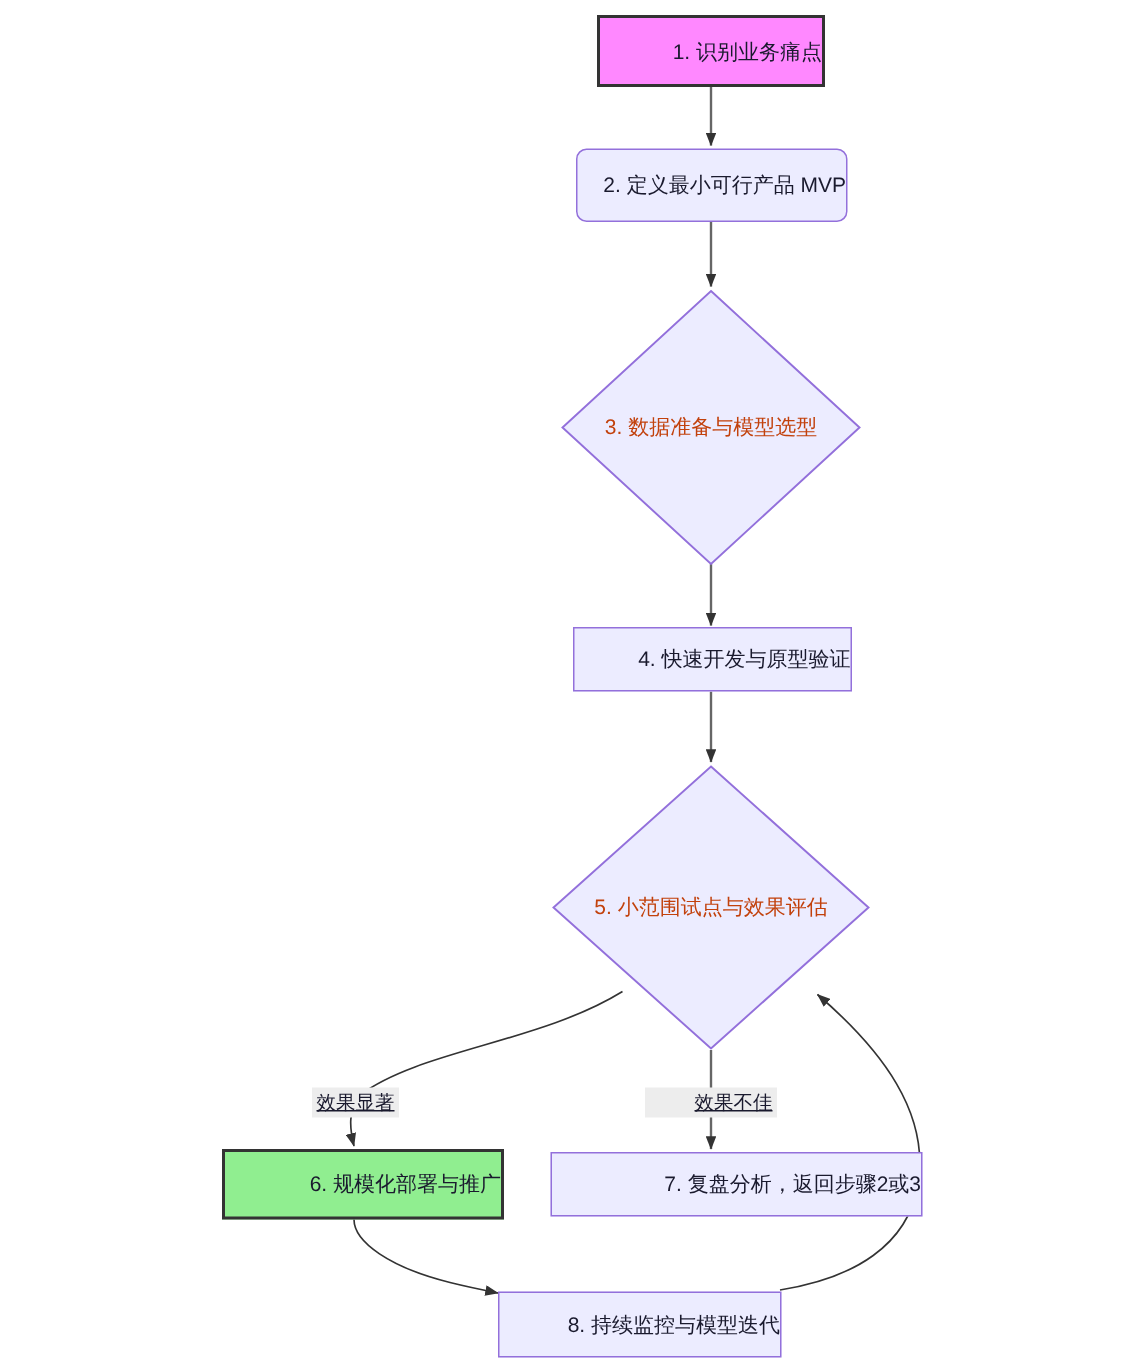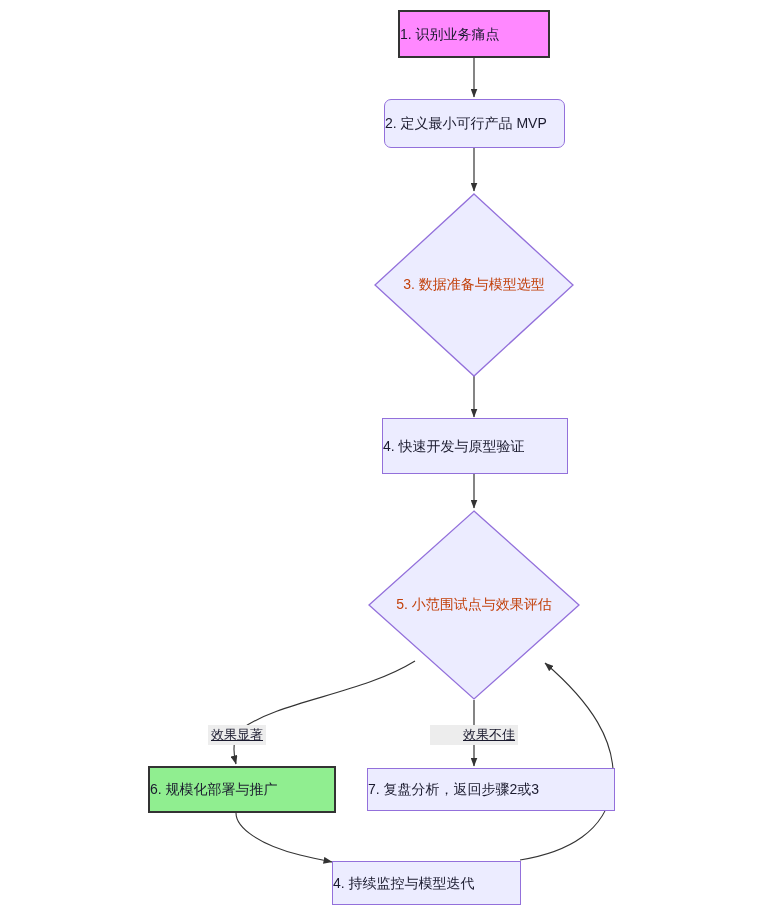--- a/index.html
+++ b/index.html
@@ -22,21 +22,21 @@
     left: 0;
     top: 0;
     width: 760px;
     height: 909px;
   }
   .node {
     position: absolute;
     box-sizing: border-box;
     display: flex;
     align-items: center;
-    justify-content: flex-start;
+    justify-content: flex-end;
     text-align: center;
     color: #1a1a2e;
     font-size: 14px;
     line-height: 1.3;
     z-index: 3;
   }
   .node-rect {
     background: #ECECFF;
     border: 1px solid #9370DB;
   }
@@ -129,40 +129,40 @@
     <span class="node-label">2. 定义最小可行产品 MVP</span>
   </div>
 
   <div class="node-diamond-wrap" style="left:374px; top:193px; width:200px; height:184px;">
     <svg class="node-diamond-shape" viewBox="0 0 200 184">
       <polygon points="100,1 199,92 100,183 1,92" fill="#ECECFF" stroke="#9370DB" stroke-width="1.3"></polygon>
     </svg>
     <div class="node-diamond-label">3. 数据准备与模型选型</div>
   </div>
 
-  <div class="node node-rect" style="left:382px; top:418px; width:186px; height:56px;">
+  <div class="node node-rect" style="left:382px; top:418px; width:186px; height:43px;">
     <span class="node-label">4. 快速开发与原型验证</span>
   </div>
 
   <div class="node-diamond-wrap" style="left:368px; top:510px; width:212px; height:190px;">
     <svg class="node-diamond-shape" viewBox="0 0 212 190">
       <polygon points="106,1 211,95 106,189 1,95" fill="#ECECFF" stroke="#9370DB" stroke-width="1.3"></polygon>
     </svg>
     <div class="node-diamond-label">5. 小范围试点与效果评估</div>
   </div>
 
   <div class="node node-rect node-highlight-success" style="left:148px; top:766px; width:188px; height:47px;">
     <span class="node-label">6. 规模化部署与推广</span>
   </div>
 
   <div class="node node-rect" style="left:367px; top:768px; width:248px; height:43px;">
     <span class="node-label">7. 复盘分析，返回步骤2或3</span>
   </div>
 
   <div class="node node-rect" style="left:332px; top:861px; width:189px; height:44px;">
-    <span class="node-label">4. 持续监控与模型迭代</span>
+    <span class="node-label">8. 持续监控与模型迭代</span>
   </div>
 
   <div class="edge-label" style="left:237px; top:735px;">效果显著</div>
 
   <div class="edge-label" style="left:474px; top:735px;padding-left:33px;">效果不佳</div>
 
 </div>
 
 </body></html>

